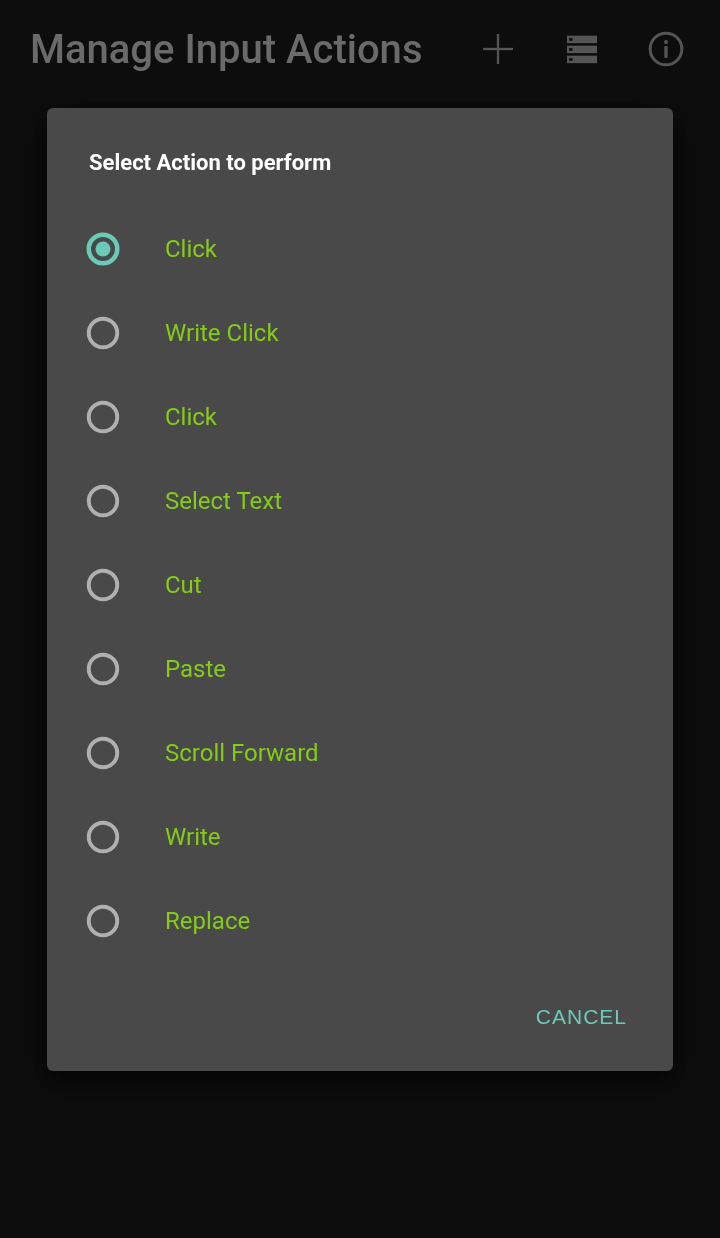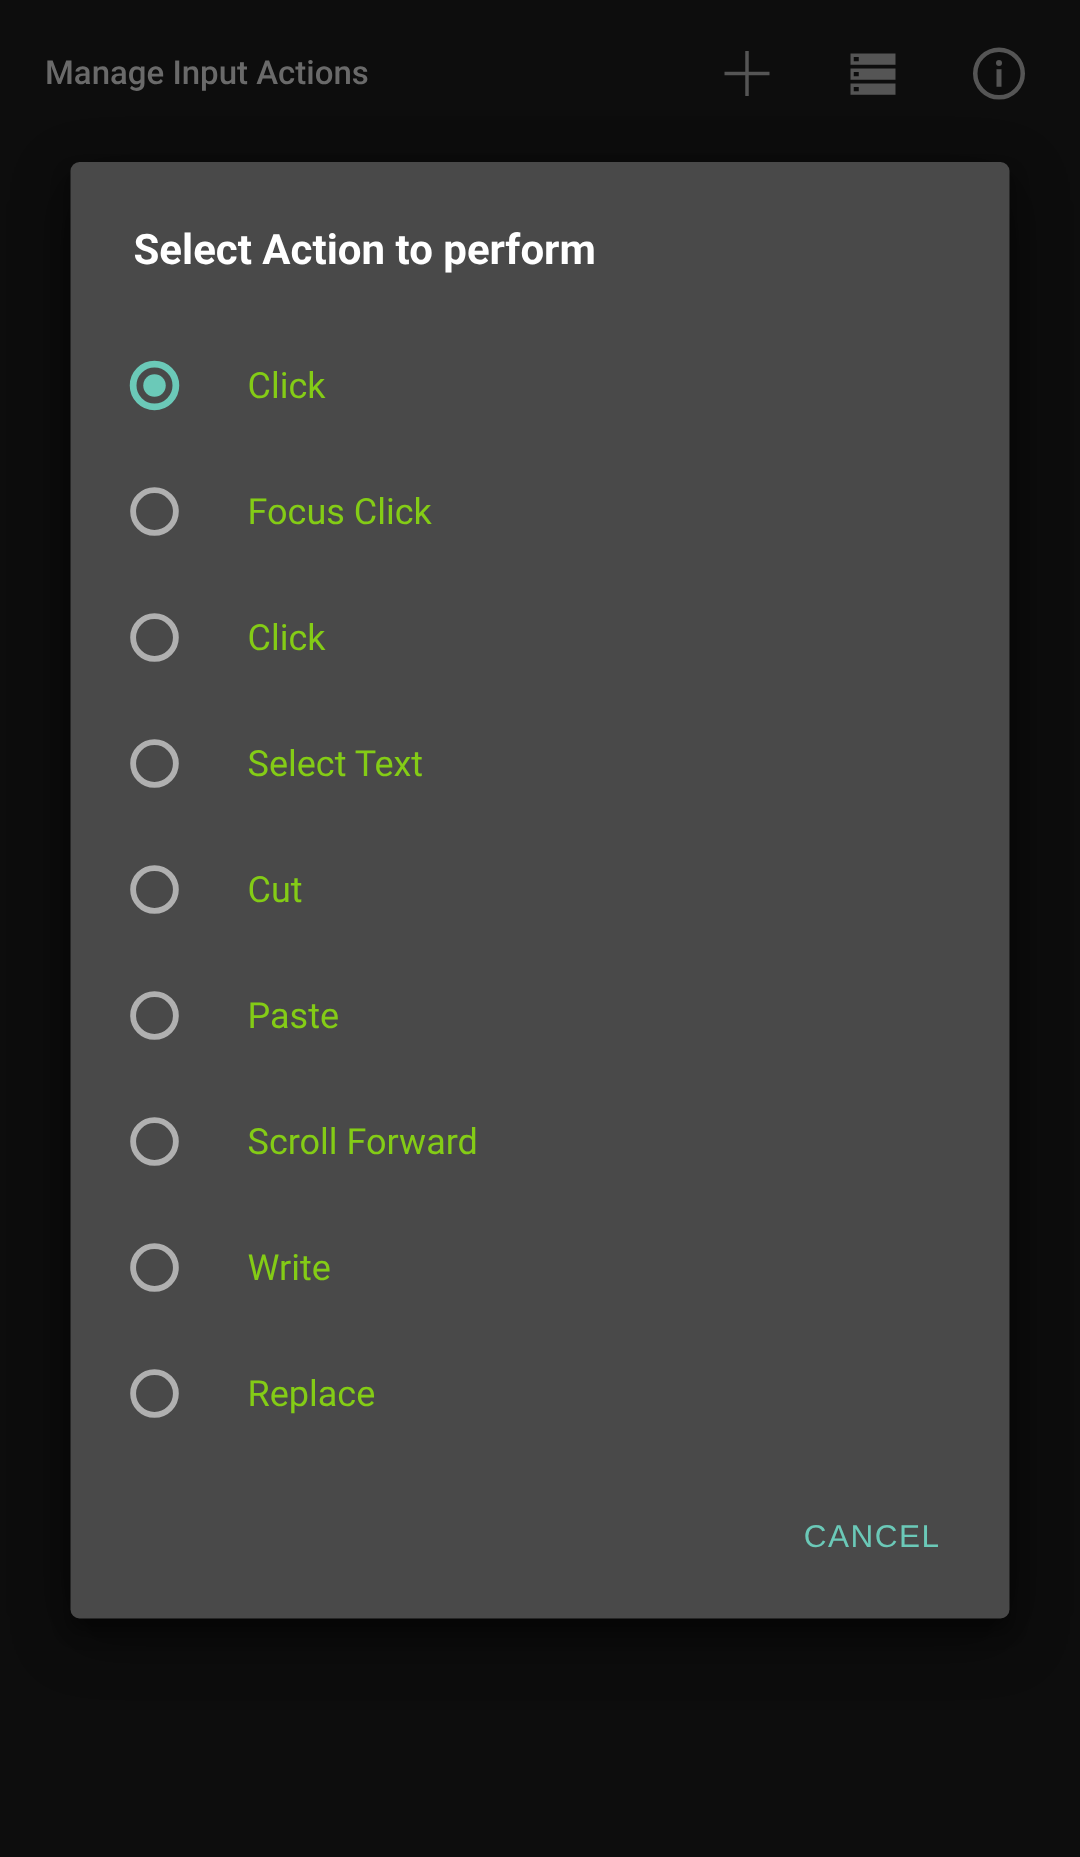--- a/index.html
+++ b/index.html
@@ -18,21 +18,21 @@
     .header {
       height: 98px;
       display: flex;
       align-items: center;
       padding: 0 20px 0 30px;
       background: #0d0d0d;
     }
     .header-title {
       flex: 1;
       color: #6a6a6a;
-      font-size: 22px;
+      font-size: 40px;
       font-weight: 500;
     }
     .header-icons {
       display: flex;
       align-items: center;
       gap: 36px;
       padding-right: 10px;
     }
     .hicon {
       width: 48px;
@@ -60,21 +60,21 @@
     .dialog {
       width: 626px;
       background: #494949;
       border-radius: 6px;
       box-shadow: 0 12px 38px rgba(0,0,0,.45), 0 8px 12px rgba(0,0,0,.35);
       display: flex;
       flex-direction: column;
     }
     .dialog-title {
       color: #ffffff;
-      font-size: 28px;
+      font-size: 22px;
       font-weight: 700;
       padding: 42px 42px 24px 42px;
     }
     .options {
       display: flex;
       flex-direction: column;
       padding: 8px 16px 12px 16px;
     }
     .option {
       display: flex;
@@ -176,21 +176,21 @@
         </span>
         <span class="option-label">Click</span>
       </div>
 
       <div class="option">
         <span class="radio radio-unchecked">
           <svg viewBox="0 0 24 24">
               <circle cx="12" cy="12" r="9.5"></circle>
             </svg>
         </span>
-        <span class="option-label">Focus Click</span>
+        <span class="option-label">Write Click</span>
       </div>
 
       <div class="option">
         <span class="radio radio-unchecked">
           <svg viewBox="0 0 24 24">
               <circle cx="12" cy="12" r="9.5"></circle>
             </svg>
         </span>
         <span class="option-label">Click</span>
       </div>

